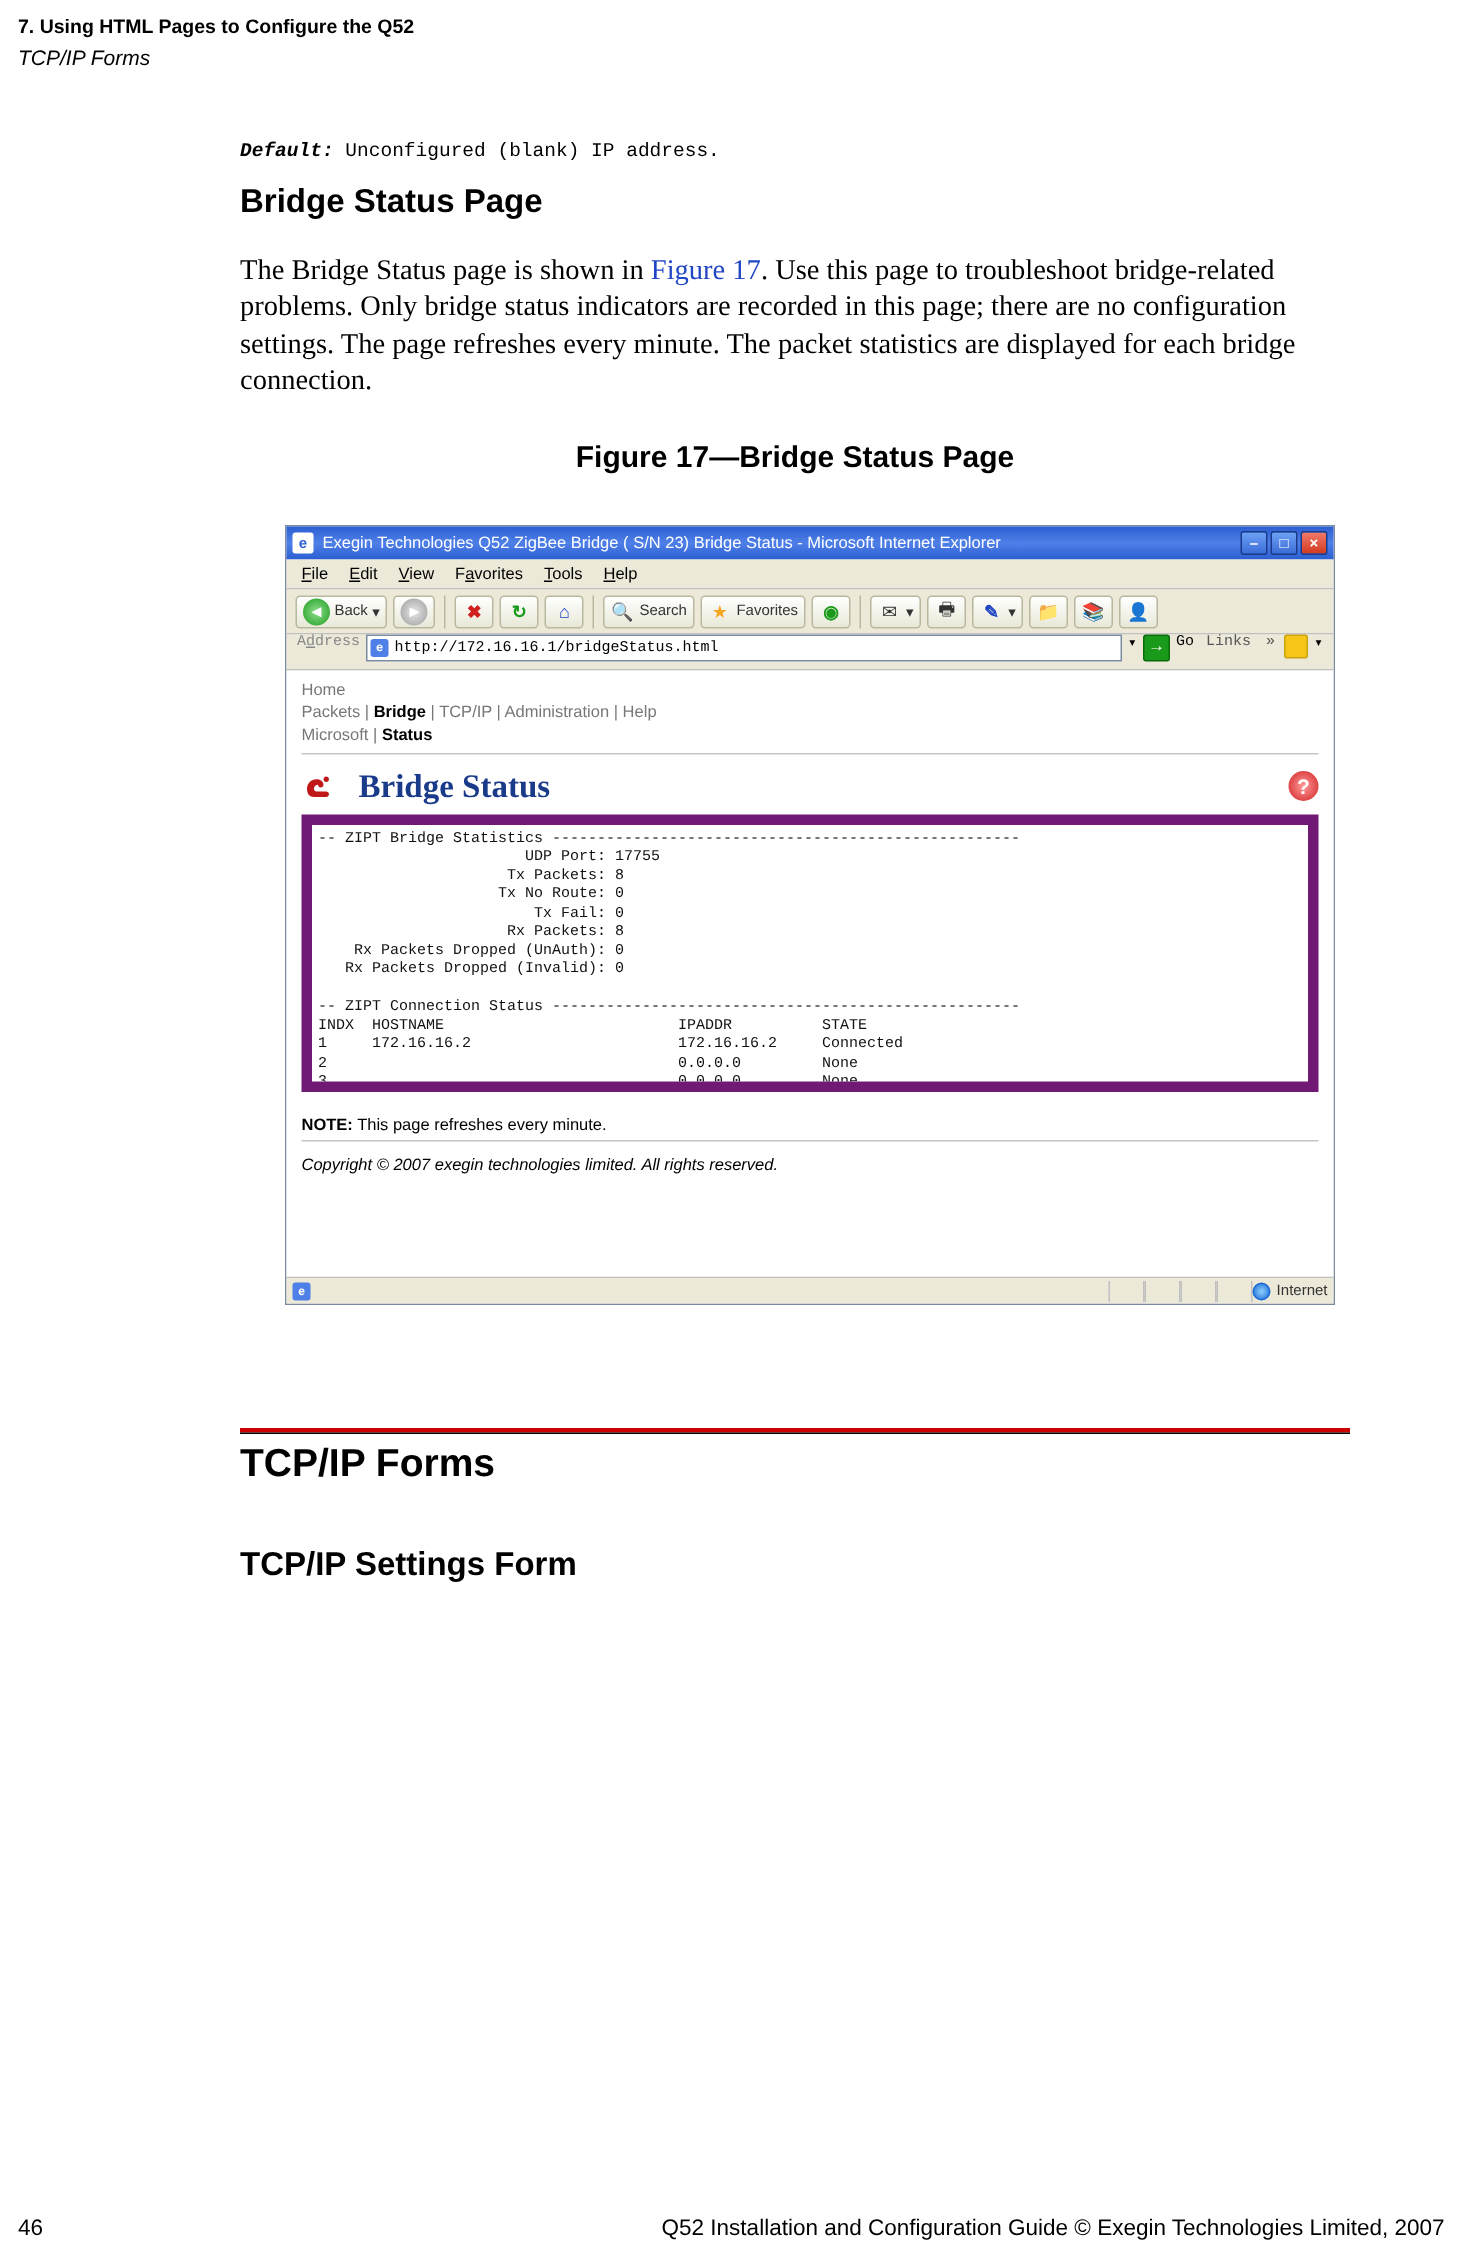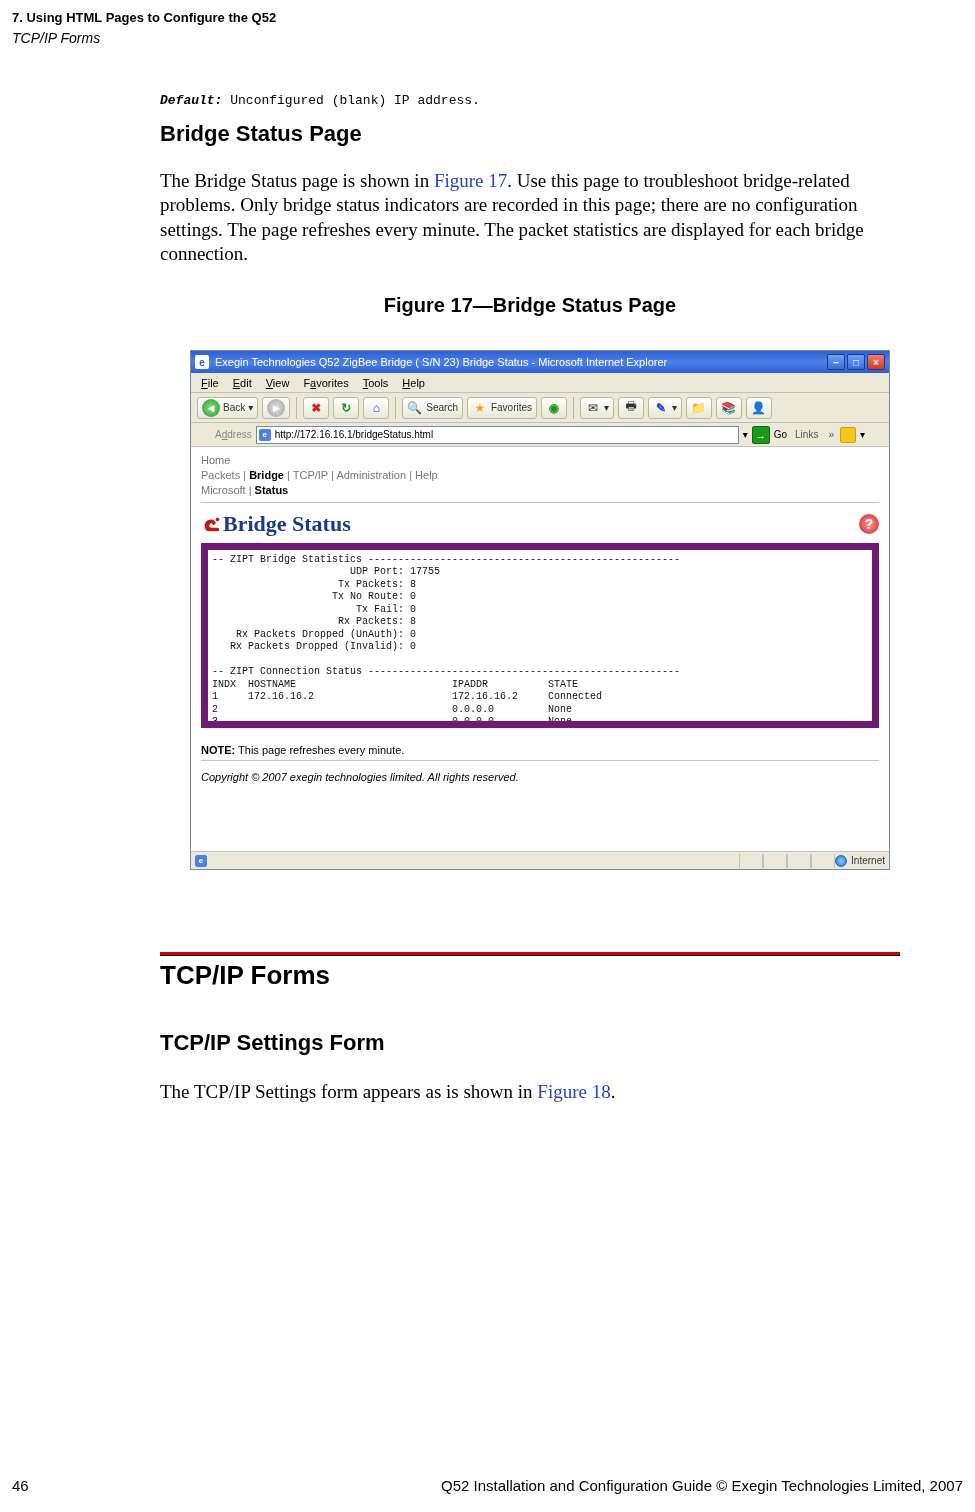--- a/index.html
+++ b/index.html
@@ -121,41 +121,41 @@
   .c-green{background:radial-gradient(#8fe08f,#1a9a1a);}
   .c-gray{background:radial-gradient(#e8e8e8,#9a9a9a);}
   .sq-ico{width:16px;height:16px;display:flex;align-items:center;justify-content:center;font-size:12px;}
   .i-red{color:#d02020;font-weight:bold;}
   .i-green{color:#1a9a1a;font-weight:bold;}
   .i-blue{color:#2046c5;font-weight:bold;}
   .i-gold{color:#f5a623;}
   .sep{width:1px;height:22px;background:#b9b9a0;margin:0 2px;}
   .addrbar {
     height:24px;background:#ece9d8;border-bottom:1px solid #c0c0c0;
-    display:flex;align-items:center;gap:4px;padding:0 24px;font-size:10px;
+    display:flex;align-items:flex-start;gap:4px;padding:0 7px;font-size:10px;font-family:Liberation Mono, monospace;
   }
   .addrbar .lbl{color:#888;}
   .addrbox{
     flex:1;height:18px;border:1px solid #7a8aa0;background:#fff;display:flex;align-items:center;padding:0 2px;gap:4px;
   }
   .addrbox .favicon{width:12px;height:12px;background:#4f80e8;border-radius:2px;display:flex;align-items:center;justify-content:center;color:#fff;font-size:8px;font-weight:bold;}
   .go-btn{width:18px;height:18px;background:#1a9a1a;border:1px solid #0a6a0a;color:#fff;display:flex;align-items:center;justify-content:center;font-size:11px;border-radius:2px;}
   .links-lbl{color:#555;padding:0 4px;}
   .double-arrow{color:#555;font-size:10px;padding:0 2px;}
   .norton{width:16px;height:16px;background:#f5c518;border:1px solid #caa20c;border-radius:2px;}
   .content-area{
     position:relative;height:calc(100% - 22px - 20px - 30px - 24px - 18px);
     overflow:hidden;background:#fff;padding:6px 10px 6px 10px;
   }
   .nav-crumbs{font-size:11px;color:#777;line-height:1.35;}
   .nav-crumbs .active{color:#000;font-weight:bold;}
   .nav-crumbs .home{color:#777;}
   .nav-hr{border:none;border-top:1px solid #c5c5c5;margin:4px 0 8px 0;}
   .page-head{display:flex;align-items:center;justify-content:space-between;}
-  .page-head .left{display:flex;align-items:center;gap:0;}
+  .page-head .left{display:flex;align-items:center;gap:16px;}
   .gecko{width:22px;height:22px;color:#c01818;}
   .page-title{font-family:"Times New Roman",serif;font-size:22px;font-weight:bold;color:#1a3a8a;}
   .help-ico{width:20px;height:20px;border-radius:50%;background:radial-gradient(#ff9a9a,#d02020);color:#fff;display:flex;align-items:center;justify-content:center;font-weight:bold;font-size:14px;}
   .pre-box{
     border:7px solid #701a75;background:#fff;font-family:"Courier New",monospace;
     font-size:10px;line-height:1.25;white-space:pre;overflow:hidden;padding:4px 4px;
     margin-top:6px;color:#111;height:185px;
   }
   .note-line{font-size:11px;margin-top:16px;}
   .note-line b{font-weight:bold;}
@@ -357,22 +357,19 @@
       <div class="zone">
         <div class="globe"></div>
         <span>Internet</span>
       </div>
     </div>
   </div>
 
   <div class="sec-rule"></div>
   <div class="sec-h1">TCP/IP Forms</div>
   <div class="sub-h2">TCP/IP Settings Form</div>
-  <div class="para-2">
-    <span>The TCP/IP Settings form appears as is shown in </span><span class="link">Figure 18</span><span>.</span>
-  </div>
 
   <div class="footer">
     <span class="pnum">46</span>
     <span>Q52 Installation and Configuration Guide  © Exegin Technologies Limited, 2007</span>
   </div>
 
 </div>
 
 </body></html>

